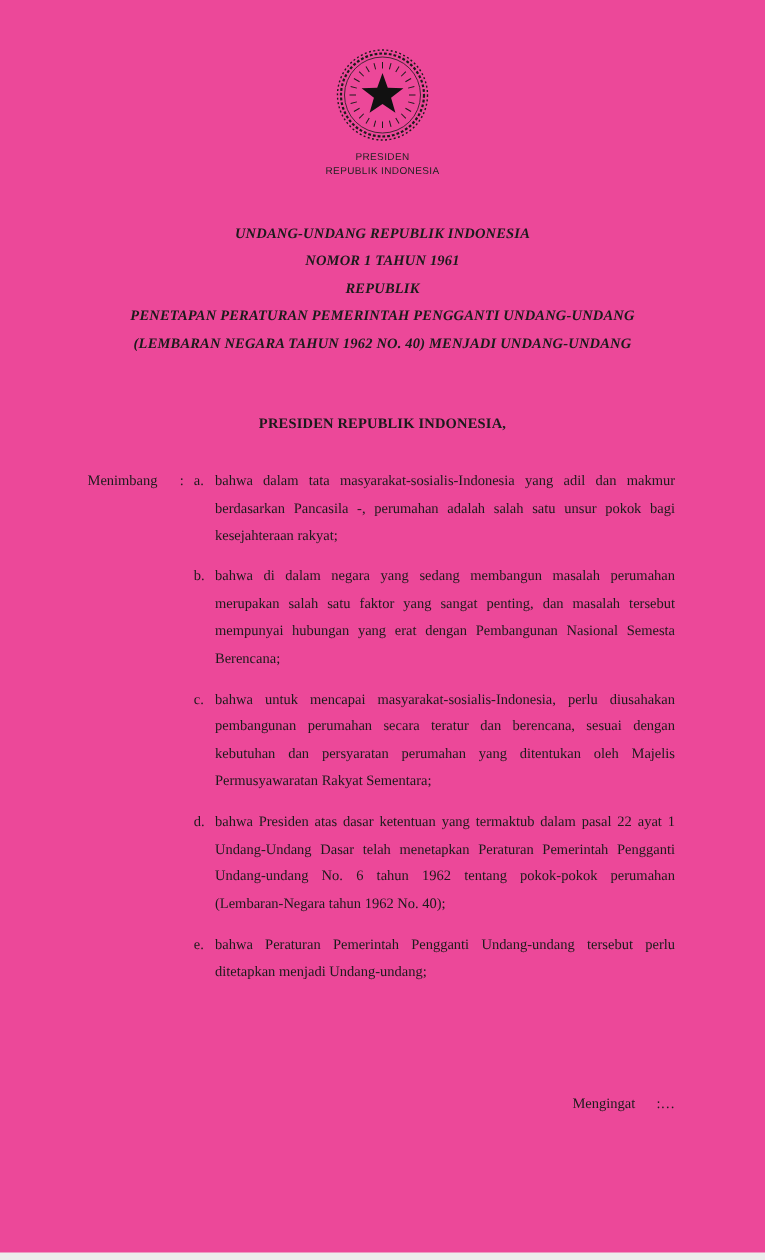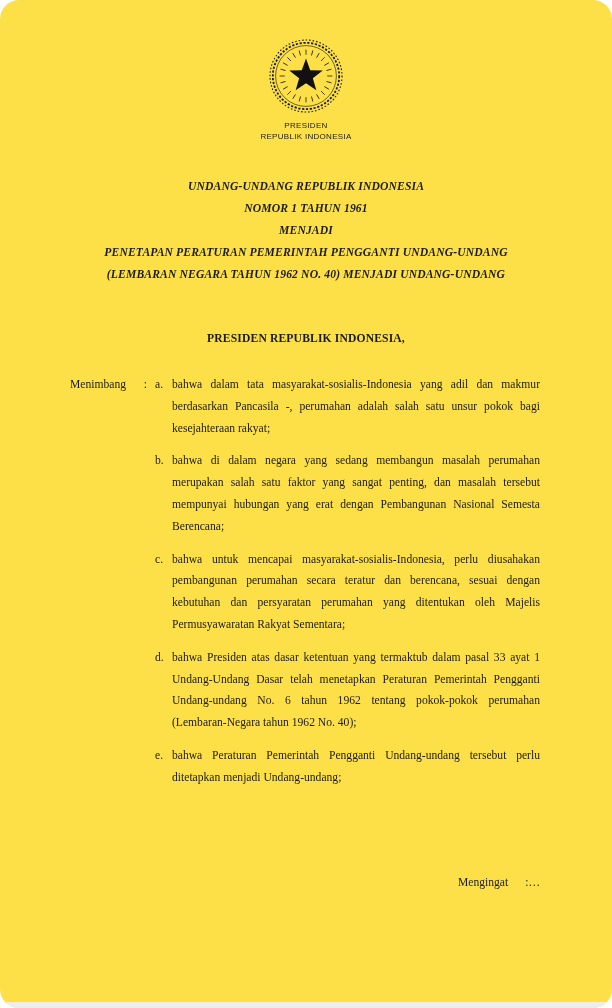--- a/index.html
+++ b/index.html
@@ -5,27 +5,26 @@
   html, body {
     margin: 0;
     padding: 0;
     background: #ffffff;
   }
   .page {
     position: relative;
     width: 612px;
     height: 1008px;
     margin: 0 auto;
-    background: #fde047;
+    background: #ec4899;
     box-sizing: border-box;
     padding-top: 36px;
     font-family: "Liberation Serif", serif;
     color: #1b1b1b;
     overflow: hidden;
-    border-radius: 19px;
   }
   .emblem-block {
     text-align: center;
   }
   .emblem-block svg {
     display: block;
     margin: 0 auto;
   }
   .emblem-text {
     margin-top: 5px;
@@ -142,21 +141,21 @@
     </svg>
     <div class="emblem-text">
       <div>PRESIDEN</div>
       <div>REPUBLIK INDONESIA</div>
     </div>
   </div>
 
   <div class="title-block">
     <div class="title-line">UNDANG-UNDANG REPUBLIK INDONESIA</div>
     <div class="title-line">NOMOR 1 TAHUN 1961</div>
-    <div class="title-line">MENJADI</div>
+    <div class="title-line">REPUBLIK</div>
     <div class="title-line">PENETAPAN PERATURAN PEMERINTAH PENGGANTI UNDANG-UNDANG</div>
     <div class="title-line">(LEMBARAN NEGARA TAHUN 1962 NO. 40) MENJADI UNDANG-UNDANG</div>
   </div>
 
   <div class="preamble">PRESIDEN REPUBLIK INDONESIA,</div>
 
   <div class="menimbang">
     <div class="side-label">
       <span>Menimbang</span>
       <span>:</span>
@@ -169,21 +168,21 @@
       <li class="item">
         <span class="letter">b.</span>
         <span class="text">bahwa di dalam negara yang sedang membangun masalah perumahan merupakan salah satu faktor yang sangat penting, dan masalah tersebut mempunyai hubungan yang erat dengan Pembangunan Nasional Semesta Berencana;</span>
       </li>
       <li class="item">
         <span class="letter">c.</span>
         <span class="text">bahwa untuk mencapai masyarakat-sosialis-Indonesia, perlu diusahakan pembangunan perumahan secara teratur dan berencana, sesuai dengan kebutuhan dan persyaratan perumahan yang ditentukan oleh Majelis Permusyawaratan Rakyat Sementara;</span>
       </li>
       <li class="item">
         <span class="letter">d.</span>
-        <span class="text">bahwa Presiden atas dasar ketentuan yang termaktub dalam pasal 33 ayat 1 Undang-Undang Dasar telah menetapkan Peraturan Pemerintah Pengganti Undang-undang No. 6 tahun 1962 tentang pokok-pokok perumahan (Lembaran-Negara tahun 1962 No. 40);</span>
+        <span class="text">bahwa Presiden atas dasar ketentuan yang termaktub dalam pasal 22 ayat 1 Undang-Undang Dasar telah menetapkan Peraturan Pemerintah Pengganti Undang-undang No. 6 tahun 1962 tentang pokok-pokok perumahan (Lembaran-Negara tahun 1962 No. 40);</span>
       </li>
       <li class="item">
         <span class="letter">e.</span>
         <span class="text">bahwa Peraturan Pemerintah Pengganti Undang-undang tersebut perlu ditetapkan menjadi Undang-undang;</span>
       </li>
     </ol>
   </div>
 
   <div class="catchword">
     <span class="word">Mengingat</span><span>:…</span>

